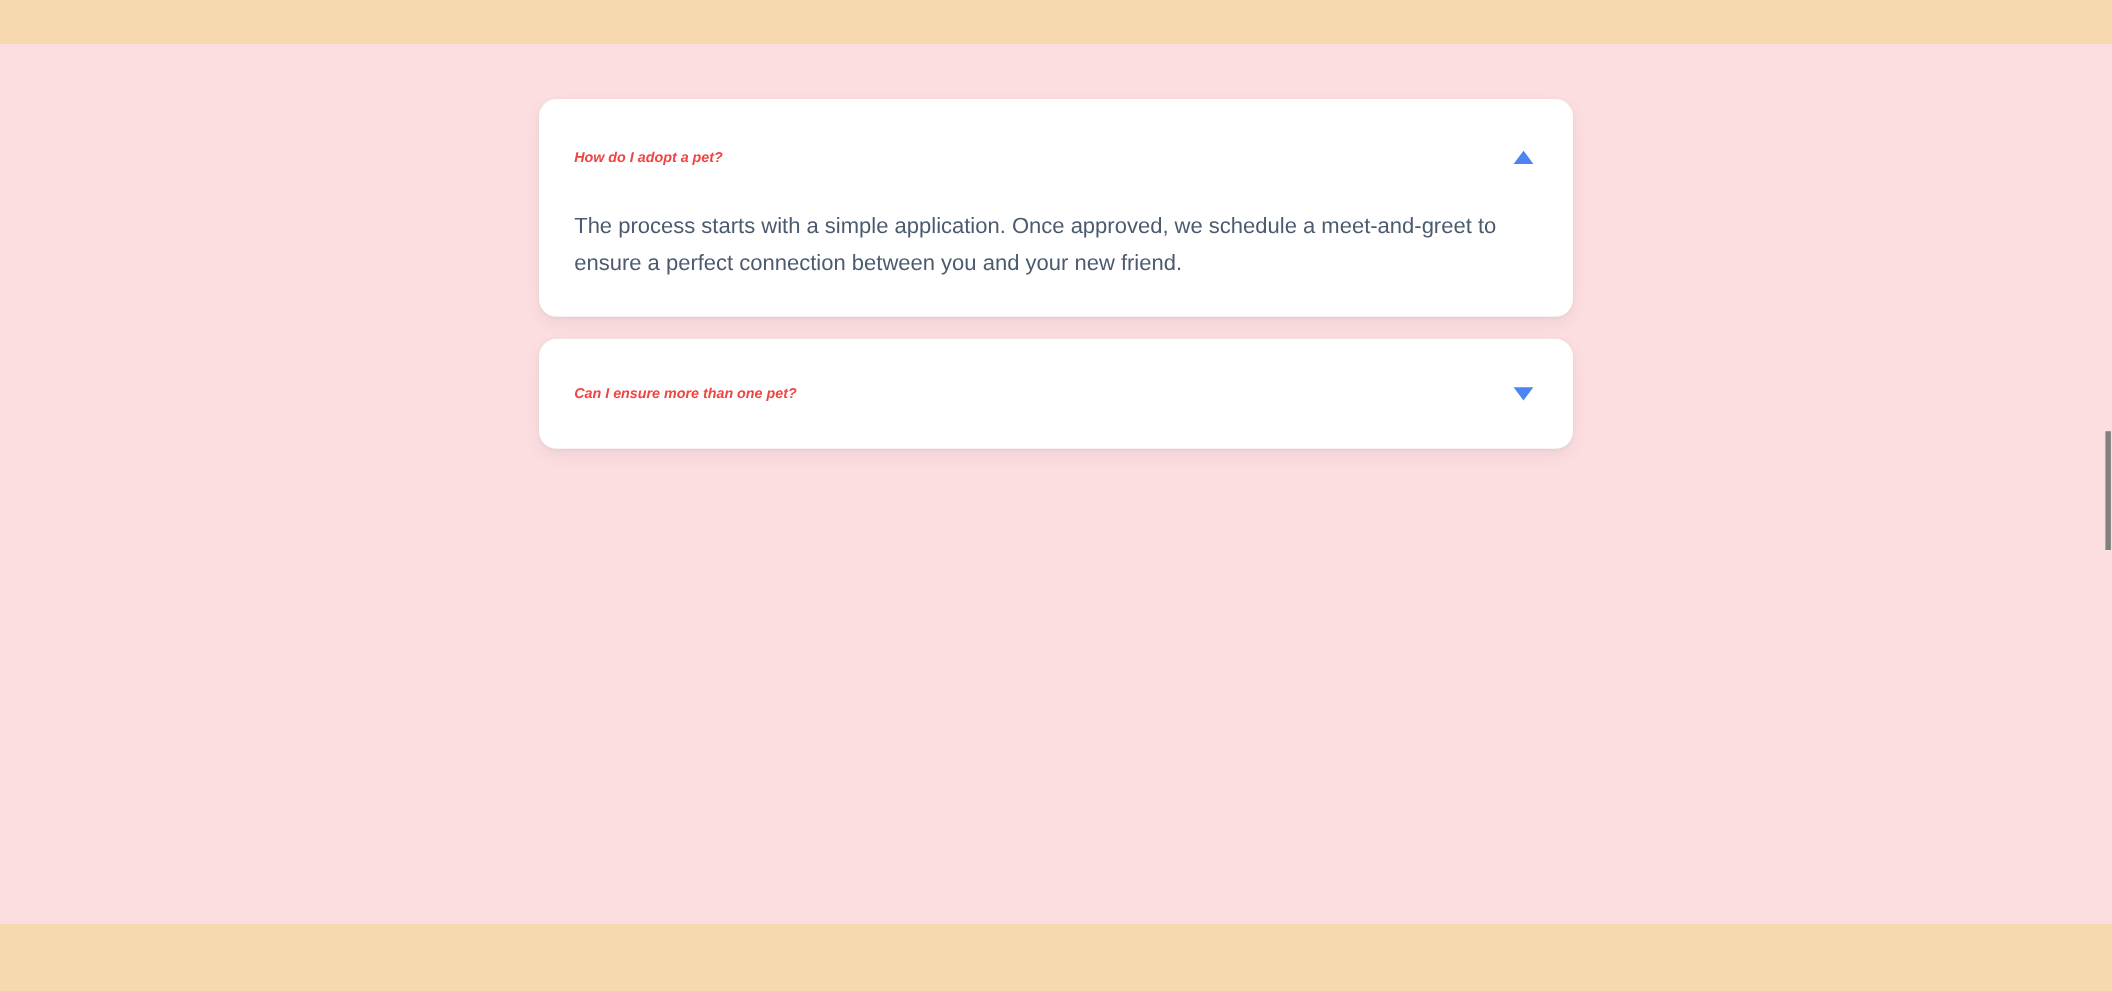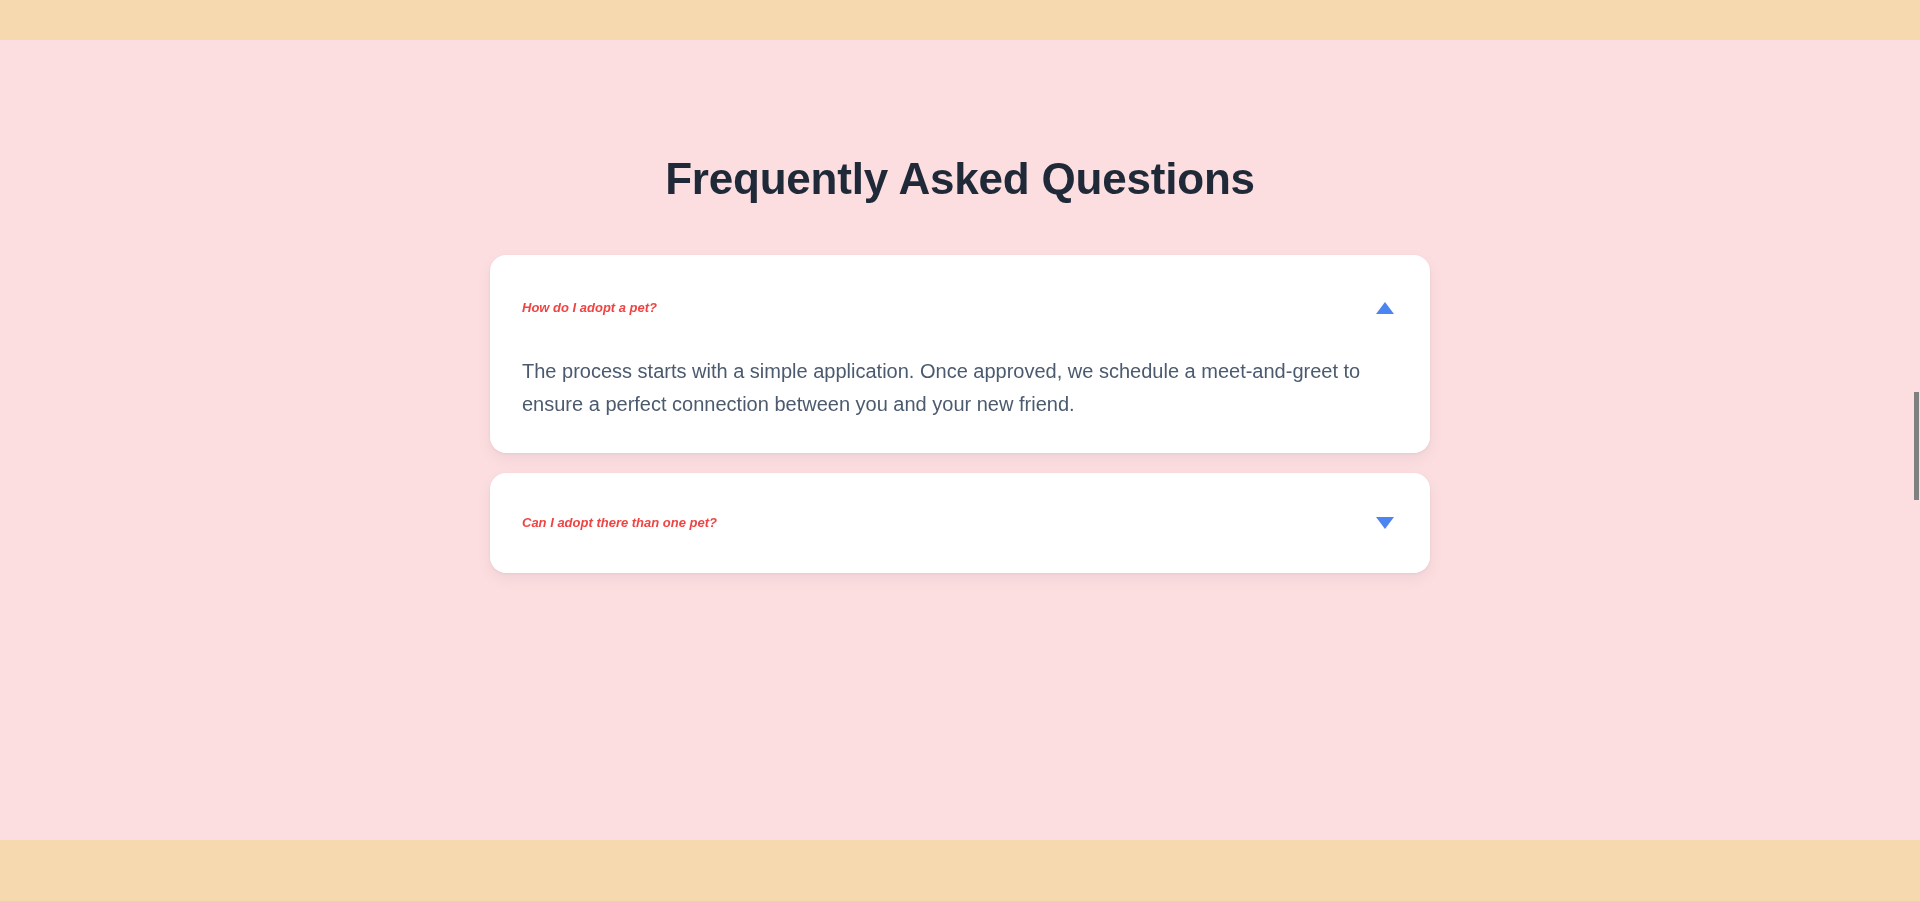--- a/index.html
+++ b/index.html
@@ -151,38 +151,37 @@
 </style>
 </head>
 <body>
 
 <div id="page">
 
   <div class="band band-top"></div>
 
   <section class="faq-section">
 
-    <h1 class="faq-title">Frequently Asked Questions</h1>
 
     <div class="faq-list">
 
       <div class="faq-card">
         <div class="faq-head">
           <div class="faq-question">How do I adopt a pet?</div>
           <span class="faq-toggle">
             <span class="tri tri-up"></span>
           </span>
         </div>
         <div class="faq-answer">The process starts with a simple application. Once approved, we schedule a meet-and-greet to ensure a perfect connection between you and your new friend.</div>
       </div>
 
 
       <div class="faq-card collapsed">
         <div class="faq-head">
-          <div class="faq-question">Can I adopt there than one pet?</div>
+          <div class="faq-question">Can I ensure more than one pet?</div>
           <span class="faq-toggle">
             <span class="tri tri-down"></span>
           </span>
         </div>
       </div>
 
     </div>
   </section>
 
   <div class="band band-bottom"></div>

